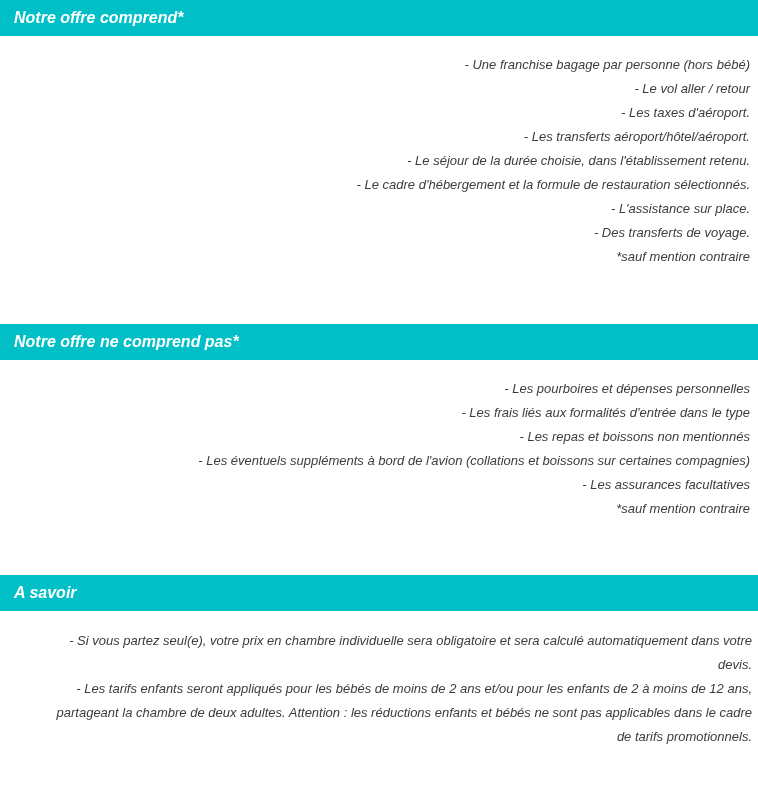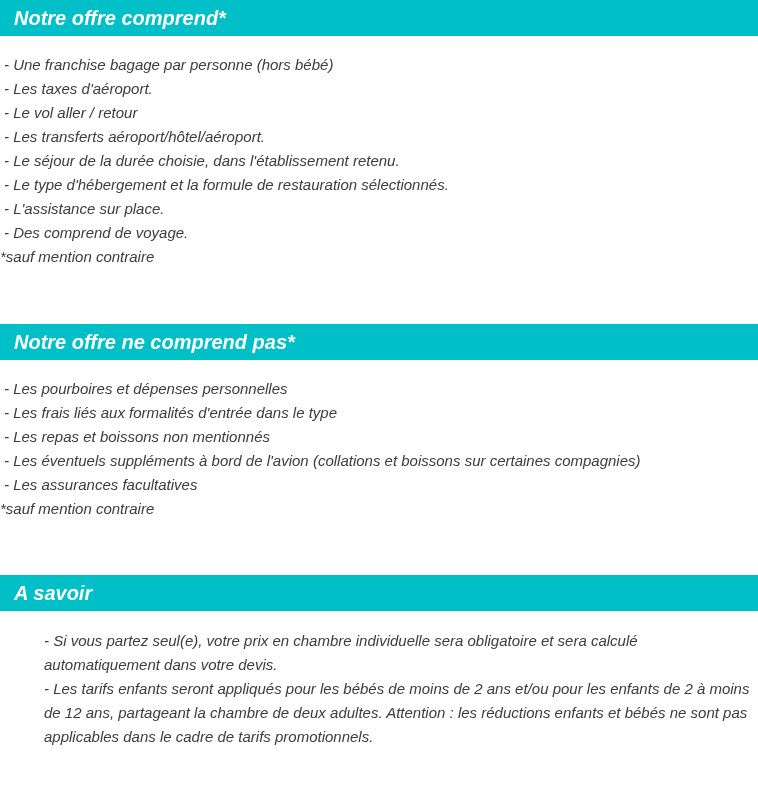--- a/index.html
+++ b/index.html
@@ -12,32 +12,33 @@
     width: 758px;
     height: 787px;
     background: #ffffff;
     overflow: hidden;
   }
   .section-header {
     background: #00bfc6;
     color: #ffffff;
     font-style: italic;
     font-weight: bold;
-    font-size: 20px;
+    font-size: 16px;
     line-height: 36px;
     height: 36px;
     padding-left: 14px;
     box-sizing: border-box;
   }
   .section-body {
     padding: 17px 8px 0 4px;
     color: #3c3c3c;
     font-style: italic;
-    font-size: 15px;
+    font-size: 13px;
     line-height: 24px;
+    text-align: right;
   }
   .section-body .line {
     white-space: nowrap;
   }
   .section-body .footnote {
     margin-left: -4px; 
   }
   .gap-1 { height: 55px; }
   .gap-2 { height: 54px; }
   .section-body.paragraphs {
@@ -52,27 +53,27 @@
 <body>
 
 <div class="page">
 
   <div class="section">
     <div class="section-header">
       <span>Notre offre comprend*</span>
     </div>
     <div class="section-body">
       <div class="line">- Une franchise bagage par personne (hors bébé)</div>
+      <div class="line">- Le vol aller / retour</div>
       <div class="line">- Les taxes d'aéroport.</div>
-      <div class="line">- Le vol aller / retour</div>
       <div class="line">- Les transferts aéroport/hôtel/aéroport.</div>
       <div class="line">- Le séjour de la durée choisie, dans l'établissement retenu.</div>
-      <div class="line">- Le type d'hébergement et la formule de restauration sélectionnés.</div>
+      <div class="line">- Le cadre d'hébergement et la formule de restauration sélectionnés.</div>
       <div class="line">- L'assistance sur place.</div>
-      <div class="line">- Des comprend de voyage.</div>
+      <div class="line">- Des transferts de voyage.</div>
       <div class="line footnote">*sauf mention contraire</div>
     </div>
   </div>
 
   <div class="gap-1"></div>
 
   <div class="section">
     <div class="section-header">
       <span>Notre offre ne comprend pas*</span>
     </div>

